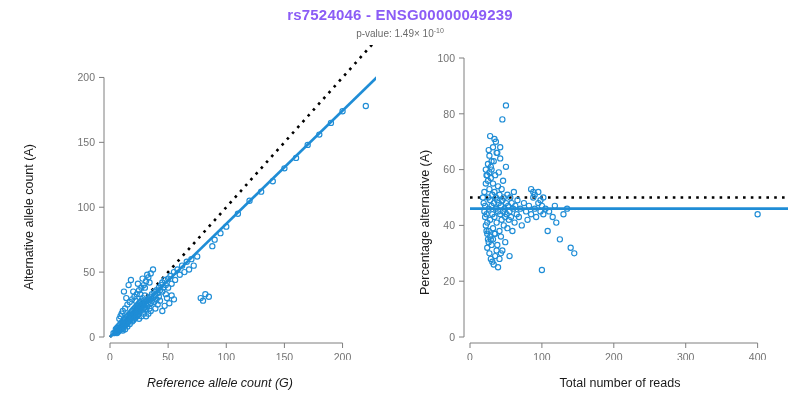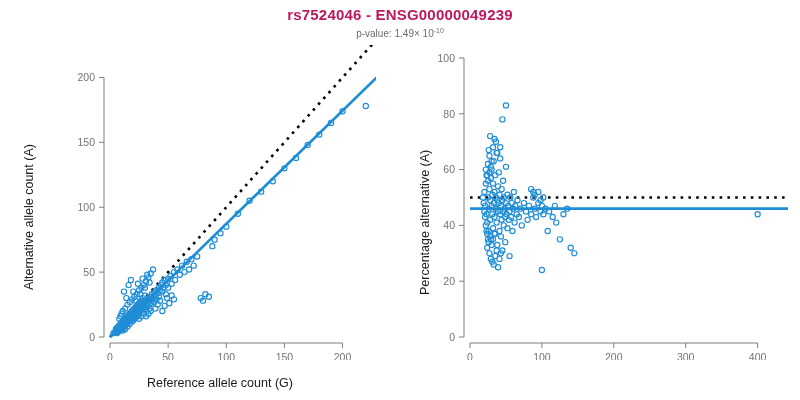--- a/index.html
+++ b/index.html
@@ -19,21 +19,21 @@
     left: 0; top: 0;
     width: 800px; height: 400px;
   }
   .title {
     position: absolute;
     left: 0; top: 6px;
     width: 800px;
     text-align: center;
     font-size: 15px;
     font-weight: bold;
-    color: #be185d;
+    color: #8b5cf6;
     letter-spacing: 0.2px;
   }
   .subtitle {
     position: absolute;
     left: 0; top: 27px;
     width: 800px;
     text-align: center;
     font-size: 10px;
     color: #6b6b6b;
   }
@@ -303,21 +303,21 @@
           <text x="95" y="230.81627906976743" text-anchor="end" class="tick-label" fill="#737373">50</text>
           <line x1="99" y1="162.2325581395349" x2="104" y2="162.2325581395349" stroke="#7f7f7f" stroke-width="1"></line>
           <text x="95" y="165.93255813953488" text-anchor="end" class="tick-label" fill="#737373">100</text>
           <line x1="99" y1="97.34883720930233" x2="104" y2="97.34883720930233" stroke="#7f7f7f" stroke-width="1"></line>
           <text x="95" y="101.04883720930233" text-anchor="end" class="tick-label" fill="#737373">150</text>
           <line x1="99" y1="32.465116279069775" x2="104" y2="32.465116279069775" stroke="#7f7f7f" stroke-width="1"></line>
           <text x="95" y="36.16511627906978" text-anchor="end" class="tick-label" fill="#737373">200</text>
         </g>
       </svg>
   </div>
-  <div class="axis-title-x" style="left:60px; top:376px; width:320px;">Reference allele count (G)</div>
+  <div class="axis-title-x" style="left:60px; top:376px; width:320px;font-style:italic;">Reference allele count (G)</div>
   <div class="axis-title-y" style="left:22px; top:290px; transform:rotate(-90deg);">Alternative allele count (A)</div>
 
   <div class="panel" style="left:400px; top:45px; width:400px; height:315px;">
     <svg id="svg-right" width="400" height="315">
         <defs>
           <clipPath id="svg-right-clip">
             <rect x="56" y="-1" width="332" height="301"></rect>
           </clipPath>
         </defs>
         <g clip-path="url(#svg-right-clip)">
@@ -493,15 +493,16 @@
           <text x="55" y="184.09999999999997" text-anchor="end" class="tick-label" fill="#737373">40</text>
           <line x1="59" y1="124.6" x2="64" y2="124.6" stroke="#7f7f7f" stroke-width="1"></line>
           <text x="55" y="128.29999999999998" text-anchor="end" class="tick-label" fill="#737373">60</text>
           <line x1="59" y1="68.79999999999998" x2="64" y2="68.79999999999998" stroke="#7f7f7f" stroke-width="1"></line>
           <text x="55" y="72.49999999999999" text-anchor="end" class="tick-label" fill="#737373">80</text>
           <line x1="59" y1="13" x2="64" y2="13" stroke="#7f7f7f" stroke-width="1"></line>
           <text x="55" y="16.7" text-anchor="end" class="tick-label" fill="#737373">100</text>
         </g>
       </svg>
   </div>
+  <div class="axis-title-x" style="left:460px; top:376px; width:320px;">Total number of reads</div>
   <div class="axis-title-y" style="left:418px; top:295px; transform:rotate(-90deg);">Percentage alternative (A)</div>
 
 </div>
 
 </body></html>

